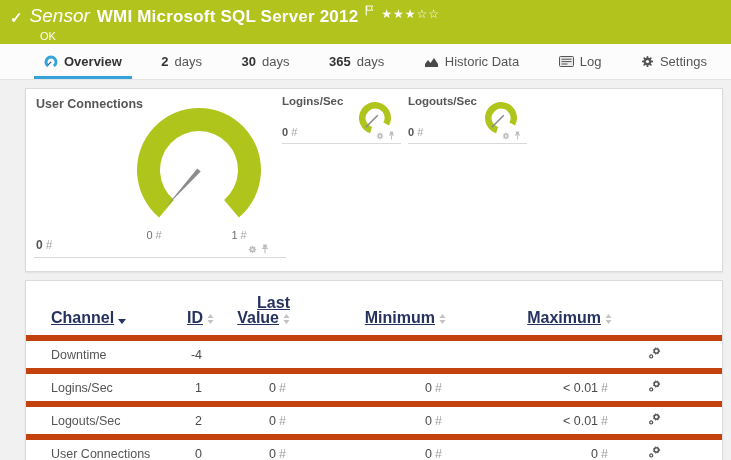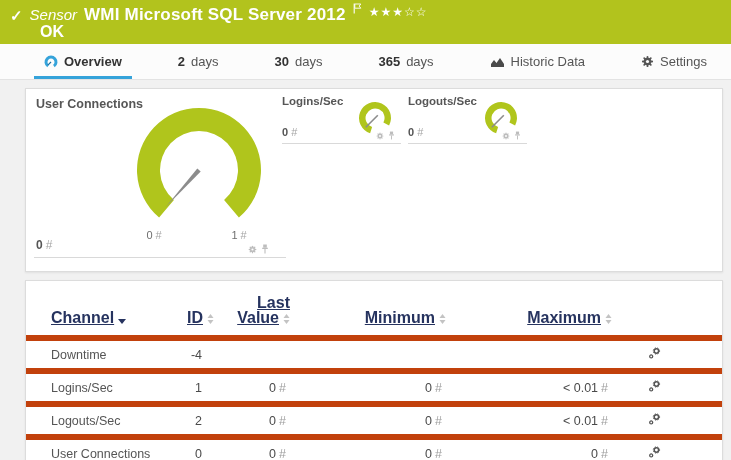--- a/index.html
+++ b/index.html
@@ -4,25 +4,25 @@
 <style>
   html,body{margin:0;padding:0;}
   body{width:731px;height:460px;overflow:hidden;background:#f1f1f1;
        font-family:"Liberation Sans", sans-serif;-webkit-font-smoothing:antialiased;}
   .screen{position:relative;width:731px;height:460px;}
 
   
   .topbar{position:absolute;left:0;top:0;width:731px;height:44px;background:#b2c31d;color:#fff;}
   .topbar-line1{position:absolute;left:10px;top:5px;display:flex;align-items:baseline;gap:7px;white-space:nowrap;}
   .check{font-size:15px;font-weight:bold;position:relative;top:1px;}
-  .sensor-type{font-style:italic;font-size:15px;}
+  .sensor-type{font-style:italic;font-size:19px;}
   .sensor-title{font-size:17px;font-weight:bold;letter-spacing:.2px;}
   .flag-wrap{position:relative;top:-6px;}
   .stars{position:relative;top:-4px;font-size:12px;letter-spacing:1px;cursor:pointer;}
-  .status-ok{position:absolute;left:40px;top:23px;font-size:16px;font-weight:bold;}
+  .status-ok{position:absolute;left:40px;top:30px;font-size:11px;font-weight:normal;}
 
   
   .tabbar{position:absolute;left:0;top:44px;width:731px;height:36px;background:#fcfcfc;
           border-bottom:1px solid #e3e3e3;display:flex;justify-content:space-between;
           padding:0 14px 0 34px;box-sizing:border-box;}
   .tab{display:flex;align-items:center;gap:6px;font-size:13px;color:#555;position:relative;
        padding:0 10px;cursor:pointer;white-space:nowrap;}
   .tab b{color:#333;}
   .tab.active{color:#333;font-weight:bold;justify-content:flex-end;}
   .tab.active::after{content:"";position:absolute;left:0;right:0;bottom:0;height:3px;background:#35a3da;}
@@ -118,20 +118,29 @@
       <b>365</b>
       <span>days</span>
     </div>
     <div class="tab">
       <svg width="15" height="12" viewBox="0 0 15 12">
         <path d="M1,11 L1,8 4,4 6.5,7 10,2 14,8 14,11 Z" fill="#4a4a4a"></path>
       </svg>
       <span>Historic Data</span>
     </div>
     <div class="tab">
+      <svg width="15" height="11" viewBox="0 0 15 11">
+        <rect x="0.5" y="0.5" width="14" height="10" rx="1" fill="#e9e9e9" stroke="#555"></rect>
+        <line x1="2.5" y1="3.2" x2="12.5" y2="3.2" stroke="#555"></line>
+        <line x1="2.5" y1="5.6" x2="12.5" y2="5.6" stroke="#555"></line>
+        <line x1="2.5" y1="8" x2="8.5" y2="8" stroke="#555"></line>
+      </svg>
+      <span>Log</span>
+    </div>
+    <div class="tab">
       <svg width="13" height="13" viewBox="0 0 14 14">
         <g fill="#555">
           <rect x="6" y="1" width="2" height="12" rx="1"></rect>
           <rect x="6" y="1" width="2" height="12" rx="1" transform="rotate(45 7 7)"></rect>
           <rect x="6" y="1" width="2" height="12" rx="1" transform="rotate(90 7 7)"></rect>
           <rect x="6" y="1" width="2" height="12" rx="1" transform="rotate(135 7 7)"></rect>
           <circle cx="7" cy="7" r="4"></circle>
         </g>
         <circle cx="7" cy="7" r="1.7" fill="#fcfcfc"></circle>
       </svg>

